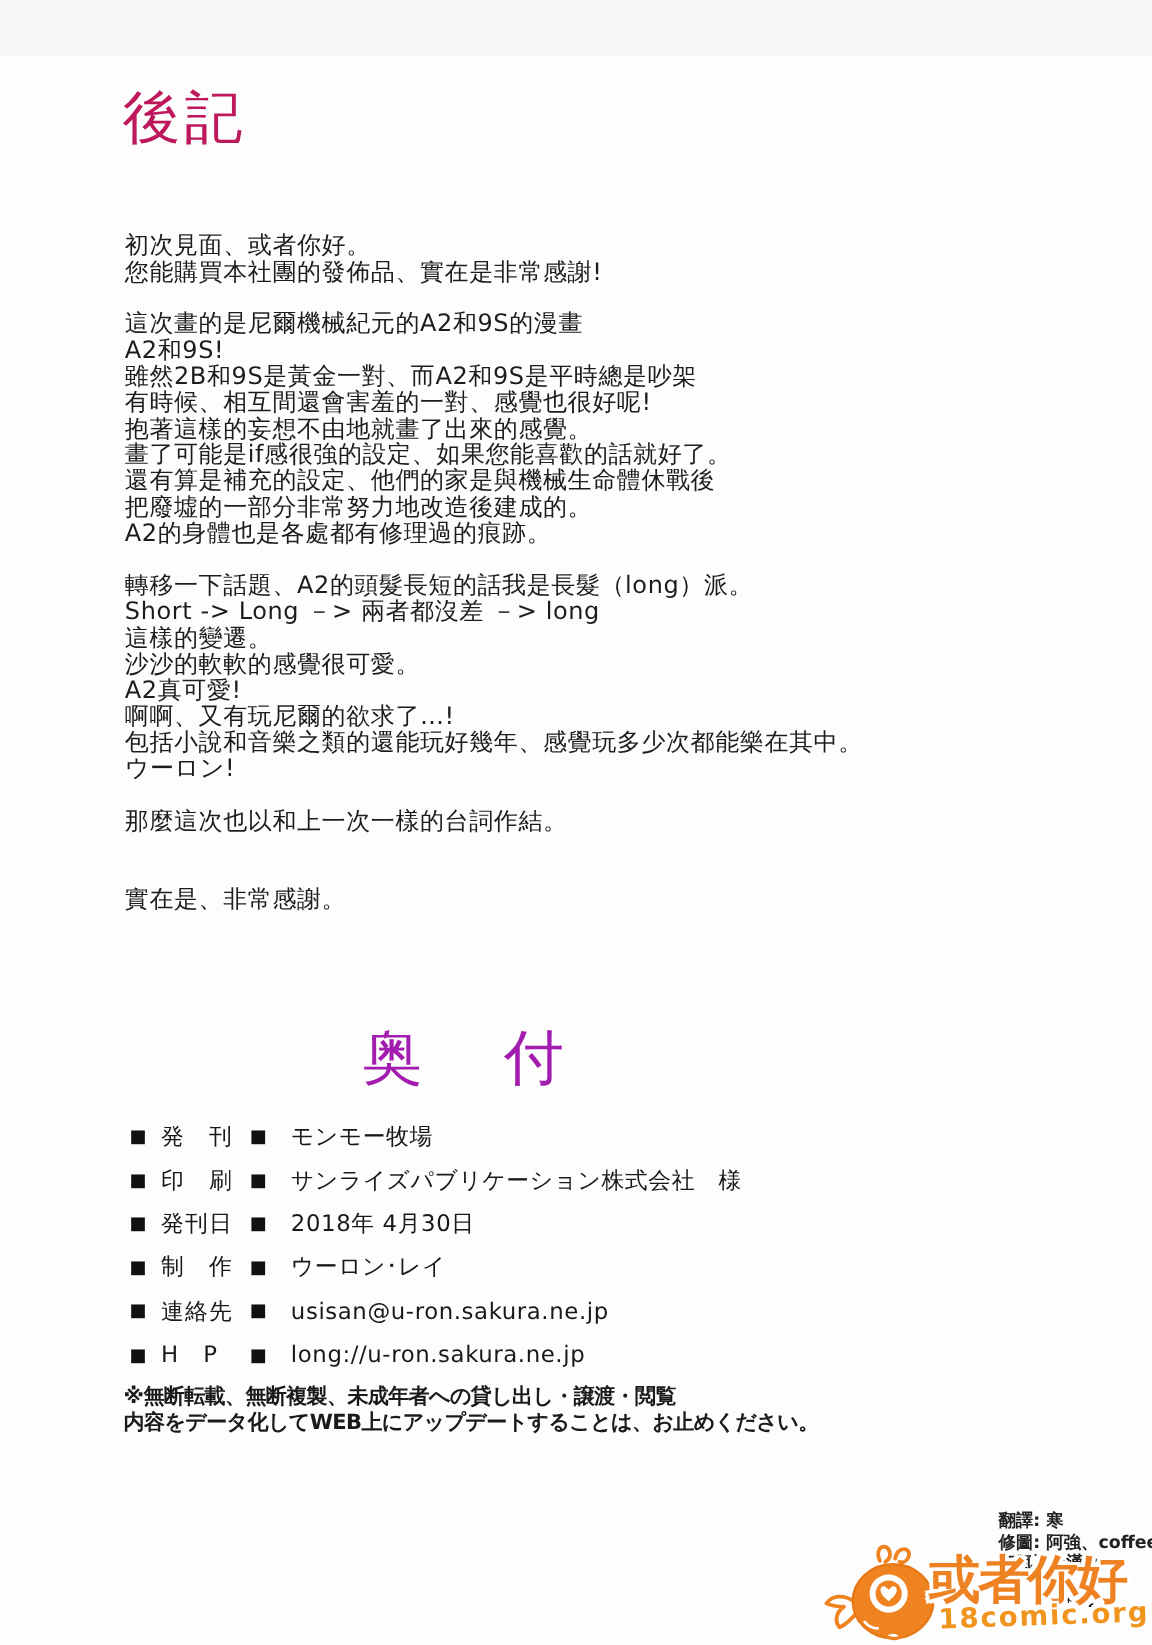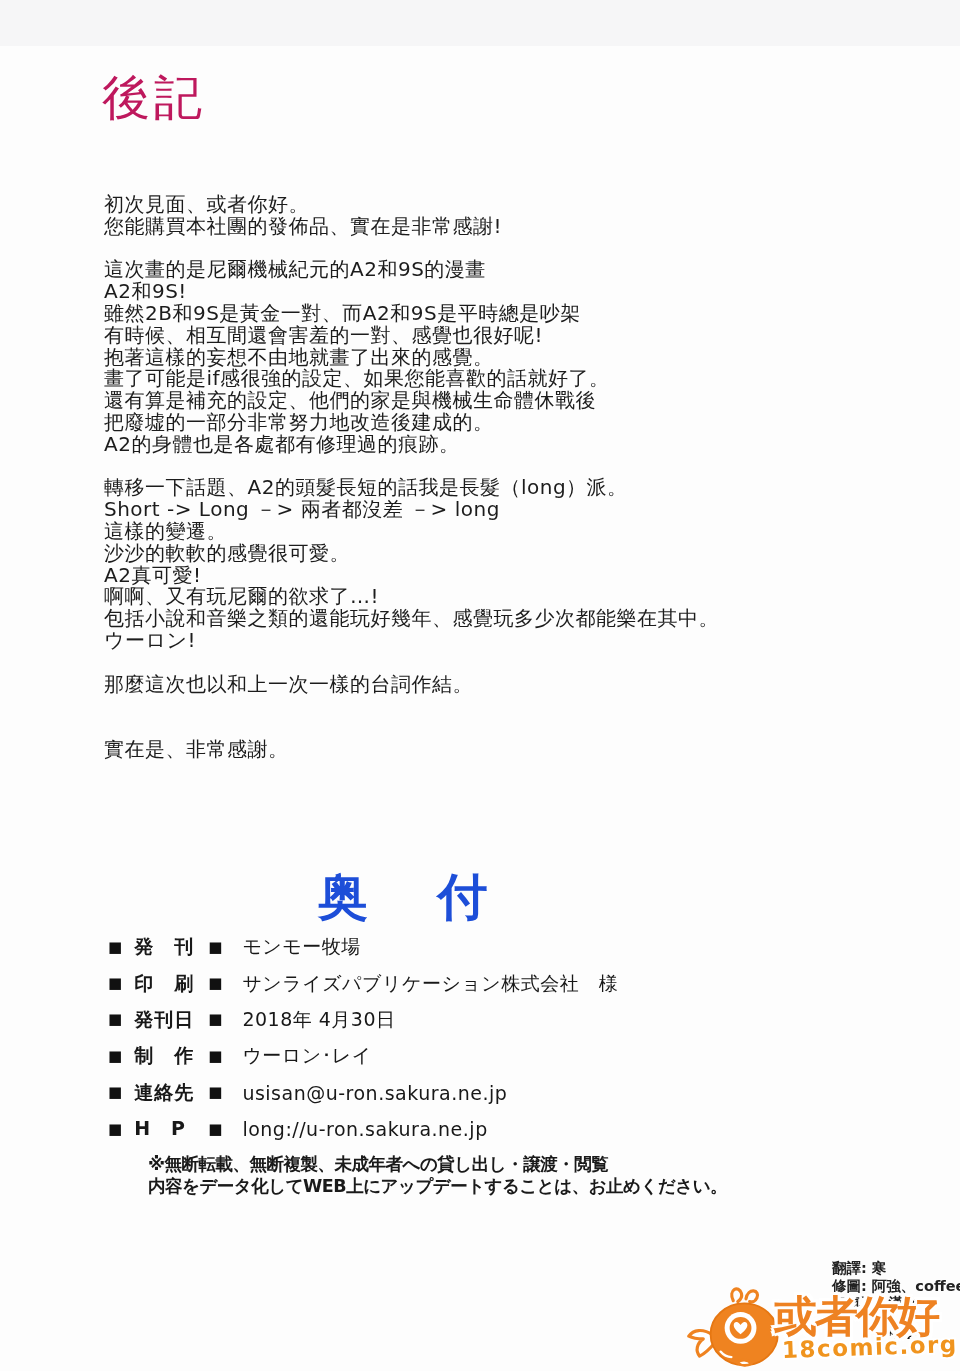--- a/index.html
+++ b/index.html
@@ -16,41 +16,41 @@
   .afterword-title{
     position:absolute;left:102px;top:66px;margin:0;
     font-size:48px;font-weight:500;letter-spacing:4px;color:#be185d;
   }
   .afterword-body{
     position:absolute;left:104px;top:194px;width:830px;
     font-size:20px;line-height:21.8px;letter-spacing:0.5px;color:#1c1c1c;
   }
   .line{height:21.8px;white-space:pre;overflow:visible;}
   .colophon-title{
-    position:absolute;left:302px;top:848px;margin:16px;
-    font-size:50px;font-weight:700;letter-spacing:26px;color:#1d4ed8;
+    position:absolute;left:302px;top:848px;margin:0;
+    font-size:50px;font-weight:400;letter-spacing:26px;color:#a21caf;
   }
   .colophon-rows{
     position:absolute;left:108px;top:929px;width:760px;
     font-size:19px;color:#181818;
   }
   .c-row{height:36.4px;display:flex;align-items:center;}
   .sq{font-size:15px;line-height:1;color:#111;}
   .c-label{
     display:inline-block;width:70px;margin-left:12px;
-    font-weight:700;letter-spacing:1px;white-space:pre;
+    font-weight:400;letter-spacing:1px;white-space:pre;
   }
   .c-value{margin-left:20px;font-weight:500;letter-spacing:0.5px;white-space:pre;}
   .sq2{margin-left:4px;}
   .notice{
     position:absolute;left:103px;top:1154px;width:600px;
     font-size:17.5px;line-height:21.5px;letter-spacing:-0.5px;
     font-weight:600;color:#1a1a1a;
   }
-  .notice-line{white-space:pre;margin-left:45px;}
+  .notice-line{white-space:pre;}
   .credits{
     position:absolute;left:832px;top:1260px;width:130px;
     font-size:14.5px;line-height:17.5px;font-weight:600;color:#222;
     z-index:1;
   }
   .credit-line{white-space:pre;}
   .pagenum{
     position:absolute;left:887px;top:1328px;
     font-size:12px;font-weight:700;font-style:italic;color:#111;
     z-index:2;letter-spacing:1px;

